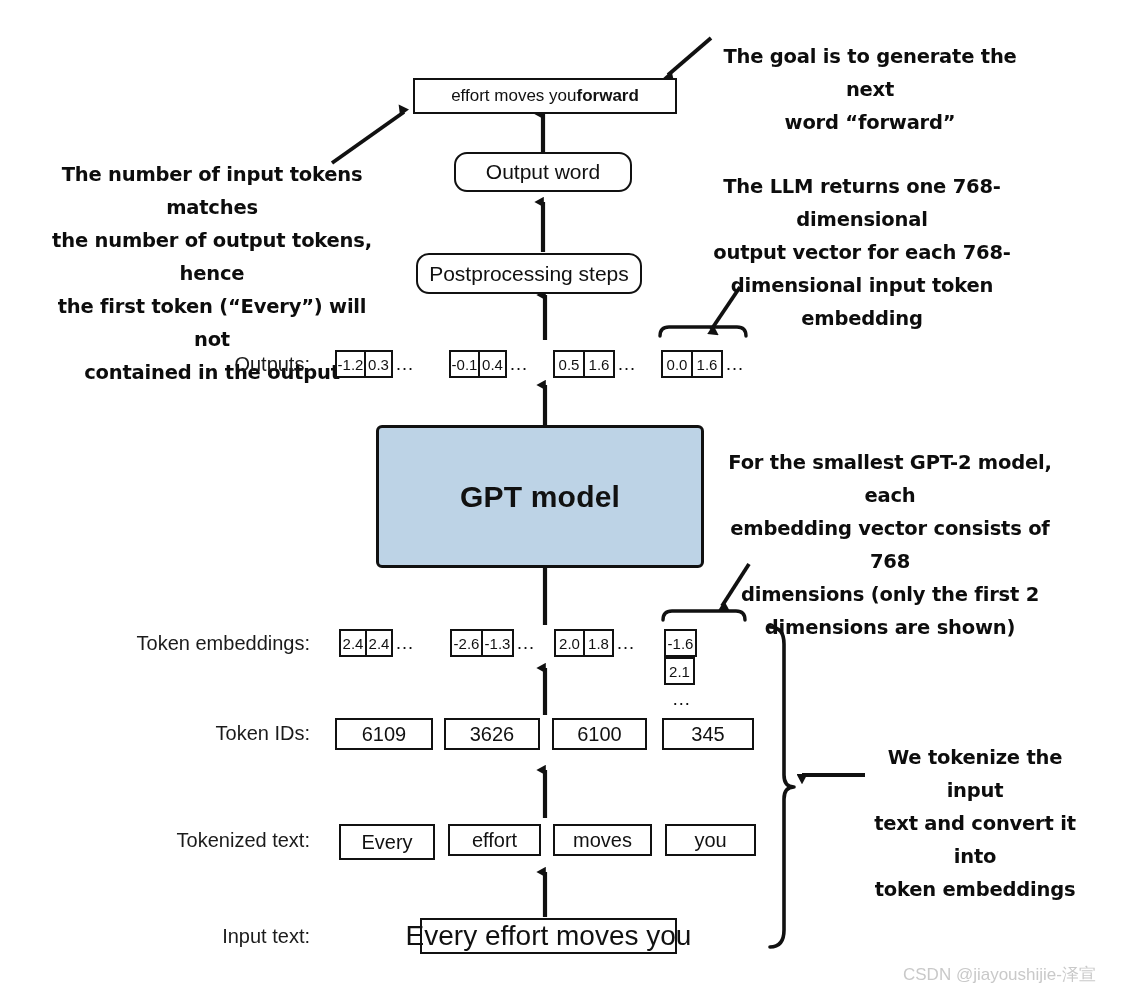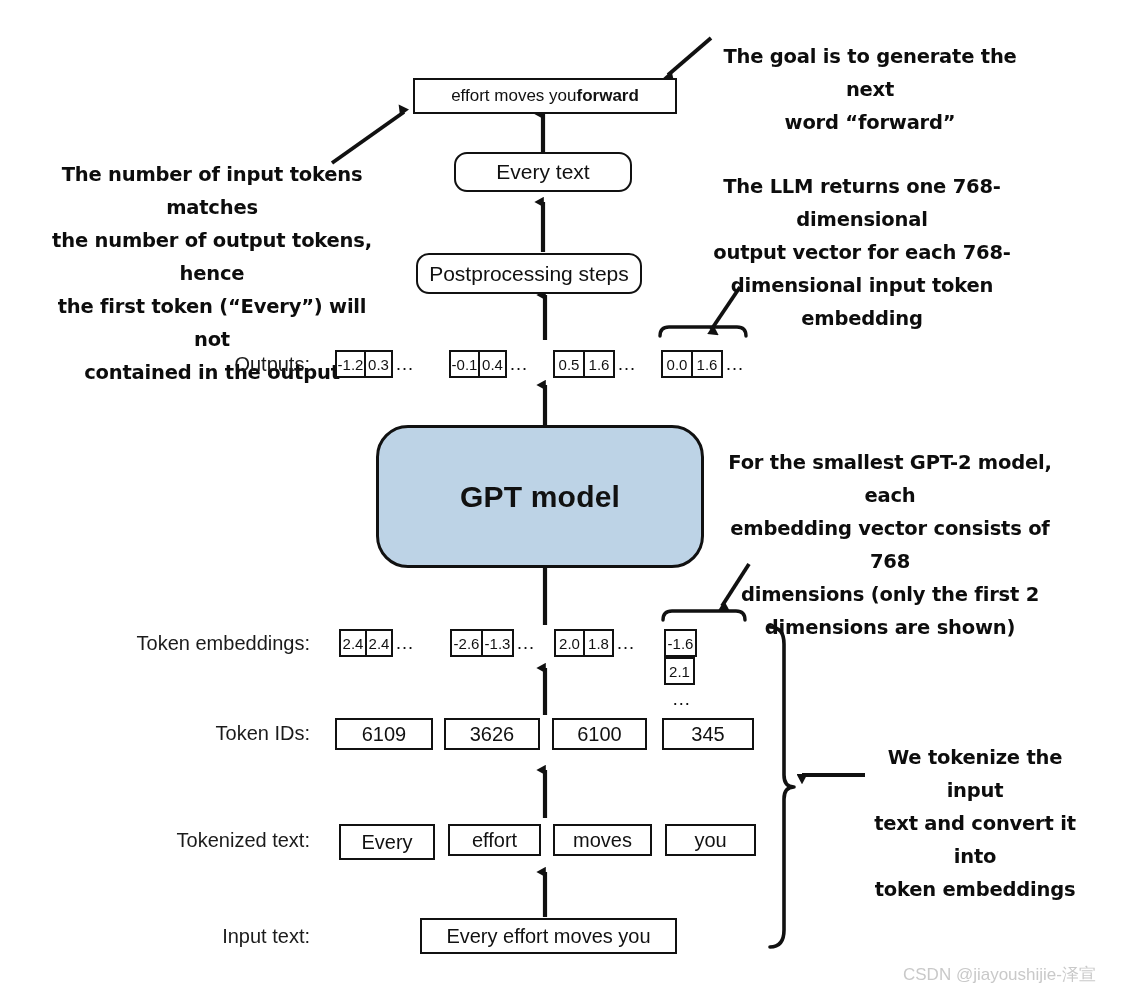--- a/index.html
+++ b/index.html
@@ -74,21 +74,21 @@
     padding-left: 2px;
     letter-spacing: 0.5px;
   }
 
   .group { display: flex; align-items: center; }
 
   
   .gptbox {
     box-sizing: border-box;
     border: 3px solid #111;
-    border-radius: 32px;
+    border-radius: 6px;
     display: flex;
     align-items: center;
     justify-content: center;
     font-family: "Liberation Sans", sans-serif;
     font-weight: 700;
     font-size: 30px;
     color: #111;
     letter-spacing: 0.2px;
   }
 
@@ -163,21 +163,21 @@
   </div>
 
   <div class="abs annot" style="left:723px; top:40px; width:294px;">The goal is to generate the next
 word “forward”</div>
 
   <div class="abs annot" style="left:40px; top:158px; width:344px;">The number of input tokens matches
 the number of output tokens, hence
 the first token (“Every”) will not
 contained in the output</div>
 
-  <div class="abs box rounded" style="left:454px; top:152px; width:178px; height:40px; font-size:21px;">Every text</div>
+  <div class="abs box rounded" style="left:454px; top:152px; width:178px; height:40px; font-size:21px;">Output word</div>
 
   <div class="abs annot" style="left:688px; top:170px; width:348px;">The LLM returns one 768-dimensional
 output vector for each 768-
 dimensional input token embedding</div>
 
   <div class="abs box rounded" style="left:416px; top:253px; width:226px; height:41px; font-size:21px;">Postprocessing steps</div>
 
   <div class="abs rowlabel" style="left:150px; top:353px; width:160px;">Outputs:</div>
 
   <div class="abs group" style="left:335px; top:350px;">
@@ -250,17 +250,17 @@
   <div class="abs box thin" style="left:448px; top:824px; width:93px; height:32px; font-size:20px;">effort</div>
   <div class="abs box thin" style="left:553px; top:824px; width:99px; height:32px; font-size:20px;">moves</div>
   <div class="abs box thin" style="left:665px; top:824px; width:91px; height:32px; font-size:20px;">you</div>
 
   <div class="abs annot" style="left:870px; top:741px; width:210px;">We tokenize the input
 text and convert it into
 token embeddings</div>
 
   <div class="abs rowlabel" style="left:160px; top:925px; width:150px;">Input text:</div>
 
-  <div class="abs box thin" style="left:420px; top:918px; width:257px; height:36px; font-size:20px;">Every effort moves you</div>
+  <div class="abs box thin" style="left:420px; top:918px; width:257px; height:36px; font-size:28px;">Every effort moves you</div>
 
   <div class="abs watermark" style="left:903px; top:963px;">CSDN @jiayoushijie-泽宣</div>
 
 </div>
 
 </body></html>

